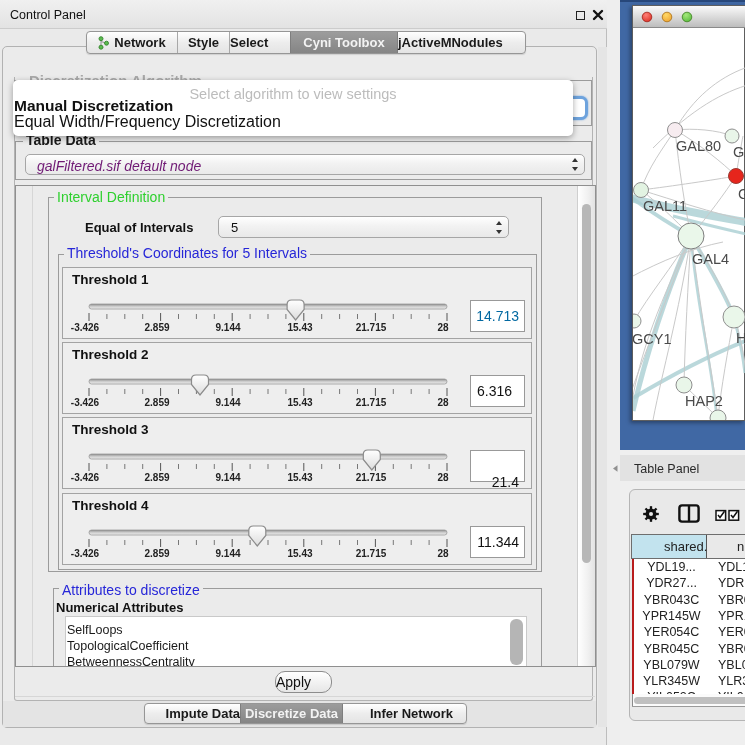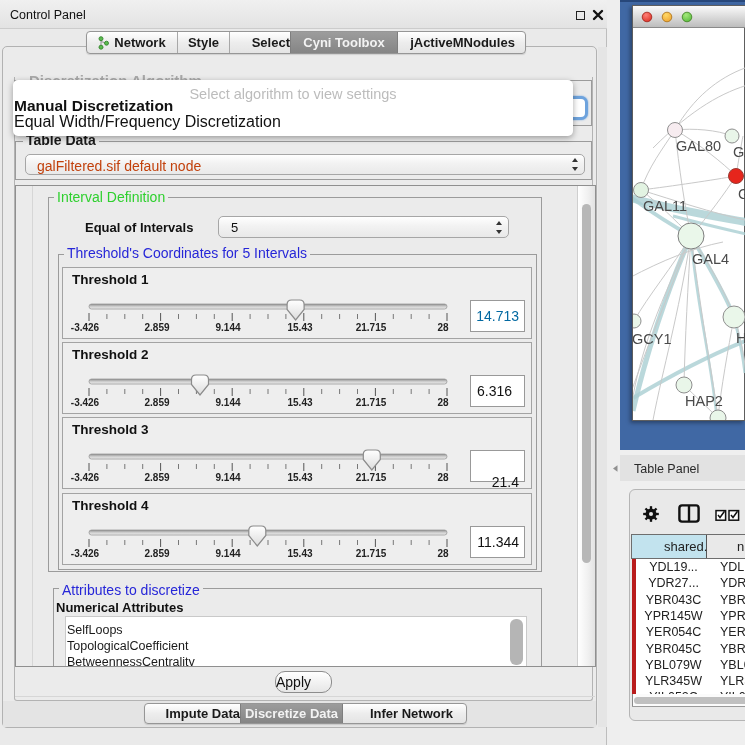--- a/index.html
+++ b/index.html
@@ -25,31 +25,31 @@
 <div class="abs" style="left:14px;top:77px;width:579px;height:624px;border:1px solid #b3b3b3;border-top:none;border-radius:0 0 3px 3px;"></div>
 <div class="abs" style="left:15px;top:696px;width:580px;height:1px;background:#d6d6d6;"></div>
 <div class="abs" style="left:86px;top:31px;width:440px;height:23px;background:linear-gradient(#ffffff,#ededed 50%,#e4e4e4);border:1px solid #969696;border-radius:4px;overflow:hidden;box-shadow:0 1px 1px rgba(0,0,0,0.12);">
     <div style="position:absolute;left:0px;top:0;width:91px;height:21px;color:#1a1a1a;border-right:1px solid #a8a8a8;text-align:center;font-size:13px;font-weight:bold;line-height:21px;"><svg style="display:inline-block;vertical-align:-3px;margin-right:5px;" width="11" height="15" viewBox="0 0 11 15">
         <path d="M3,4.5 L3,11.5 M3,6.5 L7.5,8" stroke="#9a9a9a" stroke-width="1.1" fill="none"></path>
         <circle cx="3" cy="3.7" r="2" fill="#5cbb50" stroke="#35842e" stroke-width="0.9"></circle>
         <circle cx="8.5" cy="8.2" r="2" fill="#5cbb50" stroke="#35842e" stroke-width="0.9"></circle>
         <circle cx="3" cy="12.2" r="2" fill="#5cbb50" stroke="#35842e" stroke-width="0.9"></circle>
       </svg>Network</div>
     <div style="position:absolute;left:91px;top:0;width:52px;height:21px;color:#1a1a1a;border-right:1px solid #a8a8a8;text-align:center;font-size:13px;font-weight:bold;line-height:21px;">Style</div>
-    <div style="position:absolute;left:143px;top:0;width:61px;height:21px;color:#1a1a1a;border-right:1px solid #7e7e7e;text-align:right;font-size:13px;font-weight:bold;line-height:21px;">Select</div>
+    <div style="position:absolute;left:143px;top:0;width:61px;height:21px;color:#1a1a1a;border-right:1px solid #7e7e7e;text-align:left;font-size:13px;font-weight:bold;line-height:21px;">Select</div>
     <div style="position:absolute;left:204px;top:0;width:107px;height:21px;background:linear-gradient(#9c9c9c,#858585);color:#f3f3f3;border-right:1px solid #7e7e7e;text-align:center;font-size:13px;font-weight:bold;line-height:21px;">Cyni Toolbox</div>
-    <div style="position:absolute;left:311px;top:0;width:129px;height:21px;color:#1a1a1a;text-align:center;font-size:13px;font-weight:bold;line-height:21px;">jActiveMNodules</div>
+    <div style="position:absolute;left:311px;top:0;width:129px;height:21px;color:#1a1a1a;text-align:left;font-size:13px;font-weight:bold;line-height:21px;">jActiveMNodules</div>
   </div>
 <div class="abs tbox" style="left:14px;top:80px;width:578px;height:46px;"></div>
 <div class="abs" style="left:26px;top:72px;font-size:15px;font-weight:bold;color:#a9a9a9;background:#ebebeb;padding:0 3px;">Discretization Algorithm</div>
 <div class="abs" style="left:556px;top:96px;width:32px;height:24px;background:#fff;border:3px solid #6ea3dd;border-radius:7px;box-shadow:0 0 2px #6ea3dd;"></div>
 <div class="abs tbox" style="left:15px;top:141px;width:577px;height:39px;"></div>
 <div class="abs ttl" style="left:23px;top:134px;font-size:14px;font-weight:bold;color:#1a1a1a;">Table Data</div>
 <div class="abs combo" style="left:25px;top:154px;width:560px;height:21px;"></div>
-<div class="abs" style="left:37px;top:158px;font-size:14px;color:#c2410c;">galFiltered.sif default node</div>
+<div class="abs" style="left:37px;top:158px;font-size:14px;color:#701a75;font-style:italic;">galFiltered.sif default node</div>
 <div class="abs spin" style="left:572px;top:158px;"></div>
 <div class="abs" style="left:15px;top:185px;width:581px;height:482px;background:#ebebeb;border:1px solid #8f8f8f;overflow:hidden;"></div>
 <div class="abs" style="left:32px;top:186px;width:1px;height:480px;background:#d6d6d6;"></div>
 <div class="abs" style="left:577px;top:186px;width:18px;height:480px;background:linear-gradient(90deg,#ffffff,#f0f0f0 60%,#e2e2e2);border-left:1px solid #cfcfcf;"></div>
 <div class="abs" style="left:582px;top:204px;width:9px;height:359px;background:#b7b7b7;border-radius:5px;"></div>
 <div class="abs tbox" style="left:48px;top:197px;width:494px;height:375px;"></div>
 <div class="abs ttl" style="left:54px;top:191px;font-size:14px;color:#2ed02e;">Interval Definition</div>
 <div class="abs" style="left:85px;top:220px;font-size:13px;font-weight:bold;color:#111;">Equal of Intervals</div>
 <div class="abs combo" style="left:218px;top:216px;width:291px;height:22px;"></div>
 <div class="abs" style="left:231px;top:220px;font-size:13px;color:#111;">5</div>
@@ -379,21 +379,21 @@
     <rect x="1" y="1.6" width="9.6" height="9.6" fill="#fff" stroke="#111" stroke-width="1.5"></rect>
     <path d="M3,6 L5,8.5 L9.5,2.2" stroke="#111" stroke-width="1.5" fill="none"></path>
   </svg>
 <svg class="abs" style="left:728px;top:509px;" width="12" height="12" viewBox="0 0 12 12">
     <rect x="1" y="1.6" width="9.6" height="9.6" fill="#fff" stroke="#111" stroke-width="1.5"></rect>
     <path d="M3,6 L5,8.5 L9.5,2.2" stroke="#111" stroke-width="1.5" fill="none"></path>
   </svg>
 <div class="abs" style="left:631px;top:534px;width:114px;height:25px;border:1px solid #6e6e6e;border-right:none;"></div>
 <div class="abs" style="left:632px;top:535px;width:75px;height:23px;background:#c2e3ee;border-right:1px solid #555;font-size:13px;color:#222;line-height:23px;"><span style="padding-left:32px;">shared...</span></div>
 <div class="abs" style="left:708px;top:535px;width:37px;height:23px;background:#e9e9e9;font-size:13px;color:#222;line-height:23px;"><span style="padding-left:29px;">n...</span></div>
-<div class="abs" style="left:632px;top:559px;width:113px;height:135px;background:#fff;border-left:4px solid #b91c1c;overflow:hidden;">
+<div class="abs" style="left:632px;top:559px;width:113px;height:135px;background:#fff;border-left:2px solid #b91c1c;overflow:hidden;">
 <div style="position:absolute;left:0;top:0px;width:75px;height:17px;font-size:12.5px;color:#222;text-align:center;line-height:17px;">YDL19...</div>
 <div style="position:absolute;left:84px;top:0px;width:40px;height:17px;font-size:12.5px;color:#222;line-height:17px;">YDL1</div>
 <div style="position:absolute;left:0;top:16px;width:75px;height:17px;font-size:12.5px;color:#222;text-align:center;line-height:17px;">YDR27...</div>
 <div style="position:absolute;left:84px;top:16px;width:40px;height:17px;font-size:12.5px;color:#222;line-height:17px;">YDR2</div>
 <div style="position:absolute;left:0;top:33px;width:75px;height:17px;font-size:12.5px;color:#222;text-align:center;line-height:17px;">YBR043C</div>
 <div style="position:absolute;left:84px;top:33px;width:40px;height:17px;font-size:12.5px;color:#222;line-height:17px;">YBR0</div>
 <div style="position:absolute;left:0;top:49px;width:75px;height:17px;font-size:12.5px;color:#222;text-align:center;line-height:17px;">YPR145W</div>
 <div style="position:absolute;left:84px;top:49px;width:40px;height:17px;font-size:12.5px;color:#222;line-height:17px;">YPR1</div>
 <div style="position:absolute;left:0;top:65px;width:75px;height:17px;font-size:12.5px;color:#222;text-align:center;line-height:17px;">YER054C</div>
 <div style="position:absolute;left:84px;top:65px;width:40px;height:17px;font-size:12.5px;color:#222;line-height:17px;">YER0</div>

